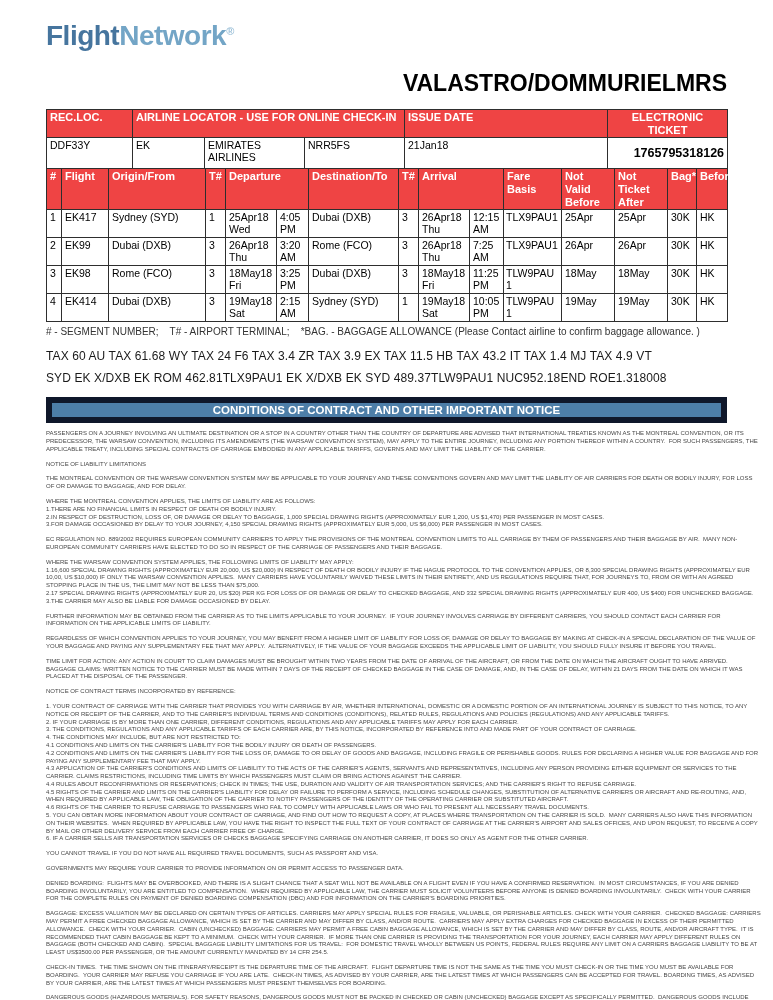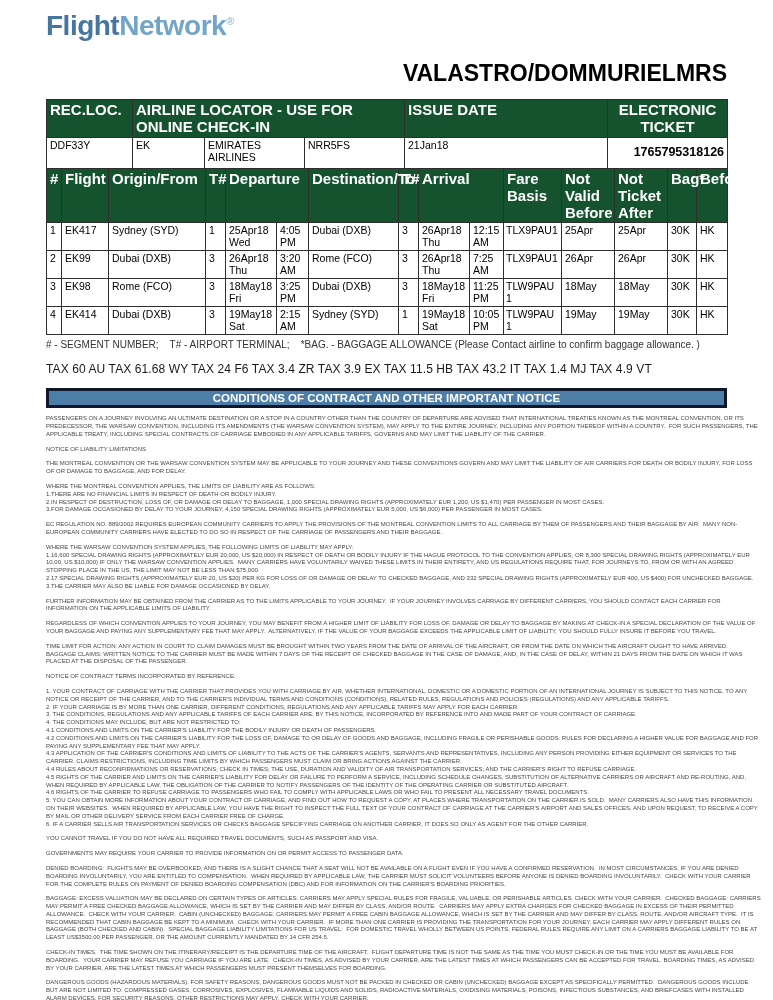--- a/index.html
+++ b/index.html
@@ -1,48 +1,48 @@
 <!DOCTYPE html>
 <html><head>
 <meta charset="utf-8">
 <style>
   * { box-sizing: border-box; }
   html,body { margin:0; padding:0; background:#ffffff; }
   .page {
     width:773px; height:1000px; background:#fff; overflow:hidden;
     font-family:"Liberation Sans", sans-serif; color:#000;
-    padding:12px 46px 0 46px; position:relative;
+    padding:22px 46px 0 46px; position:relative;
   }
   
   .top-row { display:flex; justify-content:space-between; align-items:flex-start; }
   .logo { font-size:28px; font-weight:bold; letter-spacing:-0.5px; line-height:1; }
   .logo .lf { color:#46759e; }
   .logo .ln { color:#73a5c6; }
   .logo .reg { color:#9cc0d8; font-size:11px; vertical-align:super; font-weight:bold; }
   .receipt-label { font-size:12.5px; font-weight:bold; padding-top:8px; }
   .pax-name { text-align:right; font-size:23px; font-weight:bold; margin:20px 0 12px 0; }
 
   
   table { border-collapse:collapse; width:681px; table-layout:fixed; }
   th, td { border:1px solid #2e2e2e; padding:1px 3px; vertical-align:top; text-align:left; }
-  thead th { background:#14532d; color:#fff; font-size:15px; font-weight:bold; line-height:1.15; }
+  thead th { background:#ef4444; color:#fff; font-size:11px; font-weight:bold; line-height:1.15; }
   td { font-size:10.5px; line-height:1.15; }
   .booking-table td { height:31px; }
   .booking-table .tkt-head { text-align:center; }
   .tkt-num { font-weight:bold; text-align:right; vertical-align:middle; font-size:12.5px; }
   .flights-table { margin-top:-1px; }
   .flights-table td { white-space:pre-line; height:28px; }
   .flights-table th.ctr { text-align:left; }
   .col-fare { word-break:break-all; padding:1px 2px; }
 
   .footnote { font-size:10px; color:#333; margin:4px 0 12px 0; white-space:pre; }
   .fare-calc { font-size:12px; color:#1a1a1a; margin:0 0 8px 0; letter-spacing:0.1px; }
 
   .cond-bar {
-    width:681px; background:#4d7ea8; border:3px solid #0f172a; color:#fff;
+    width:681px; background:#4d7ea8; border:6px solid #0f172a; color:#fff;
     font-weight:bold; font-size:11.5px; text-align:center; padding:1px 0;
     margin-top:12px;
   }
   .fineprint { margin-top:7px; width:715px; }
   .fineprint .blk {
     font-size:6px; line-height:1.3; color:#474747; white-space:pre-wrap;
     margin:0 0 7px 0;
   }
 </style>
 </head>
@@ -204,20 +204,21 @@
         <td>19May</td>
         <td>30K</td>
         <td>HK</td>
       </tr>
     </tbody>
   </table>
 
   <div class="footnote"># - SEGMENT NUMBER;    T# - AIRPORT TERMINAL;    *BAG. - BAGGAGE ALLOWANCE (Please Contact airline to confirm baggage allowance. )</div>
 
   <div class="fare-calc">TAX 60 AU TAX 61.68 WY TAX 24 F6 TAX 3.4 ZR TAX 3.9 EX TAX 11.5 HB TAX 43.2 IT TAX 1.4 MJ TAX 4.9 VT</div>
+  <div class="fare-calc">SYD EK X/DXB EK ROM 462.81TLX9PAU1 EK X/DXB EK SYD 489.37TLW9PAU1 NUC952.18END ROE1.318008</div>
 
   <div class="cond-bar">CONDITIONS OF CONTRACT AND OTHER IMPORTANT NOTICE</div>
 
   <div class="fineprint">
     <div class="blk">PASSENGERS ON A JOURNEY INVOLVING AN ULTIMATE DESTINATION OR A STOP IN A COUNTRY OTHER THAN THE COUNTRY OF DEPARTURE ARE ADVISED THAT INTERNATIONAL TREATIES KNOWN AS THE MONTREAL CONVENTION, OR ITS PREDECESSOR, THE WARSAW CONVENTION, INCLUDING ITS AMENDMENTS (THE WARSAW CONVENTION SYSTEM), MAY APPLY TO THE ENTIRE JOURNEY, INCLUDING ANY PORTION THEREOF WITHIN A COUNTRY.  FOR SUCH PASSENGERS, THE APPLICABLE TREATY, INCLUDING SPECIAL CONTRACTS OF CARRIAGE EMBODIED IN ANY APPLICABLE TARIFFS, GOVERNS AND MAY LIMIT THE LIABILITY OF THE CARRIER.</div>
     <div class="blk">NOTICE OF LIABILITY LIMITATIONS</div>
     <div class="blk">THE MONTREAL CONVENTION OR THE WARSAW CONVENTION SYSTEM MAY BE APPLICABLE TO YOUR JOURNEY AND THESE CONVENTIONS GOVERN AND MAY LIMIT THE LIABILITY OF AIR CARRIERS FOR DEATH OR BODILY INJURY, FOR LOSS OF OR DAMAGE TO BAGGAGE, AND FOR DELAY.</div>
     <div class="blk">WHERE THE MONTREAL CONVENTION APPLIES, THE LIMITS OF LIABILITY ARE AS FOLLOWS:
 1.THERE ARE NO FINANCIAL LIMITS IN RESPECT OF DEATH OR BODILY INJURY.
 2.IN RESPECT OF DESTRUCTION, LOSS OF, OR DAMAGE OR DELAY TO BAGGAGE, 1,000 SPECIAL DRAWING RIGHTS (APPROXIMATELY EUR 1,200, US $1,470) PER PASSENGER IN MOST CASES.

